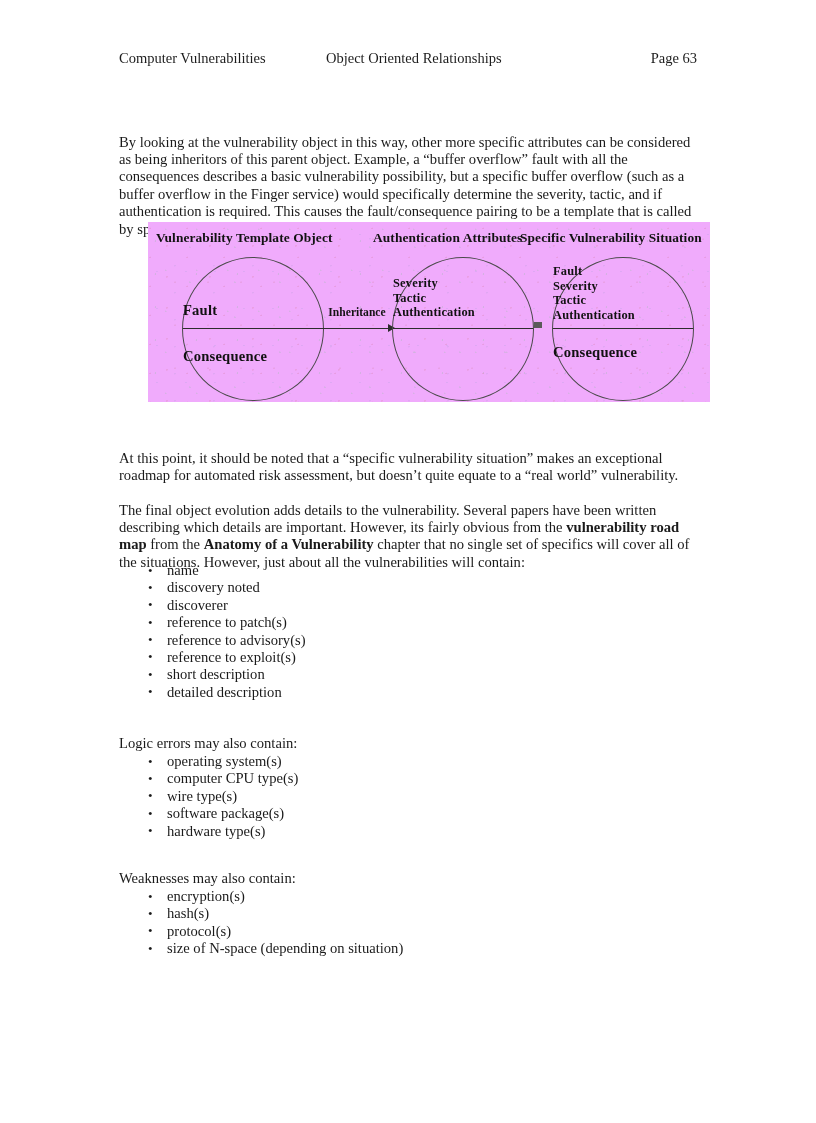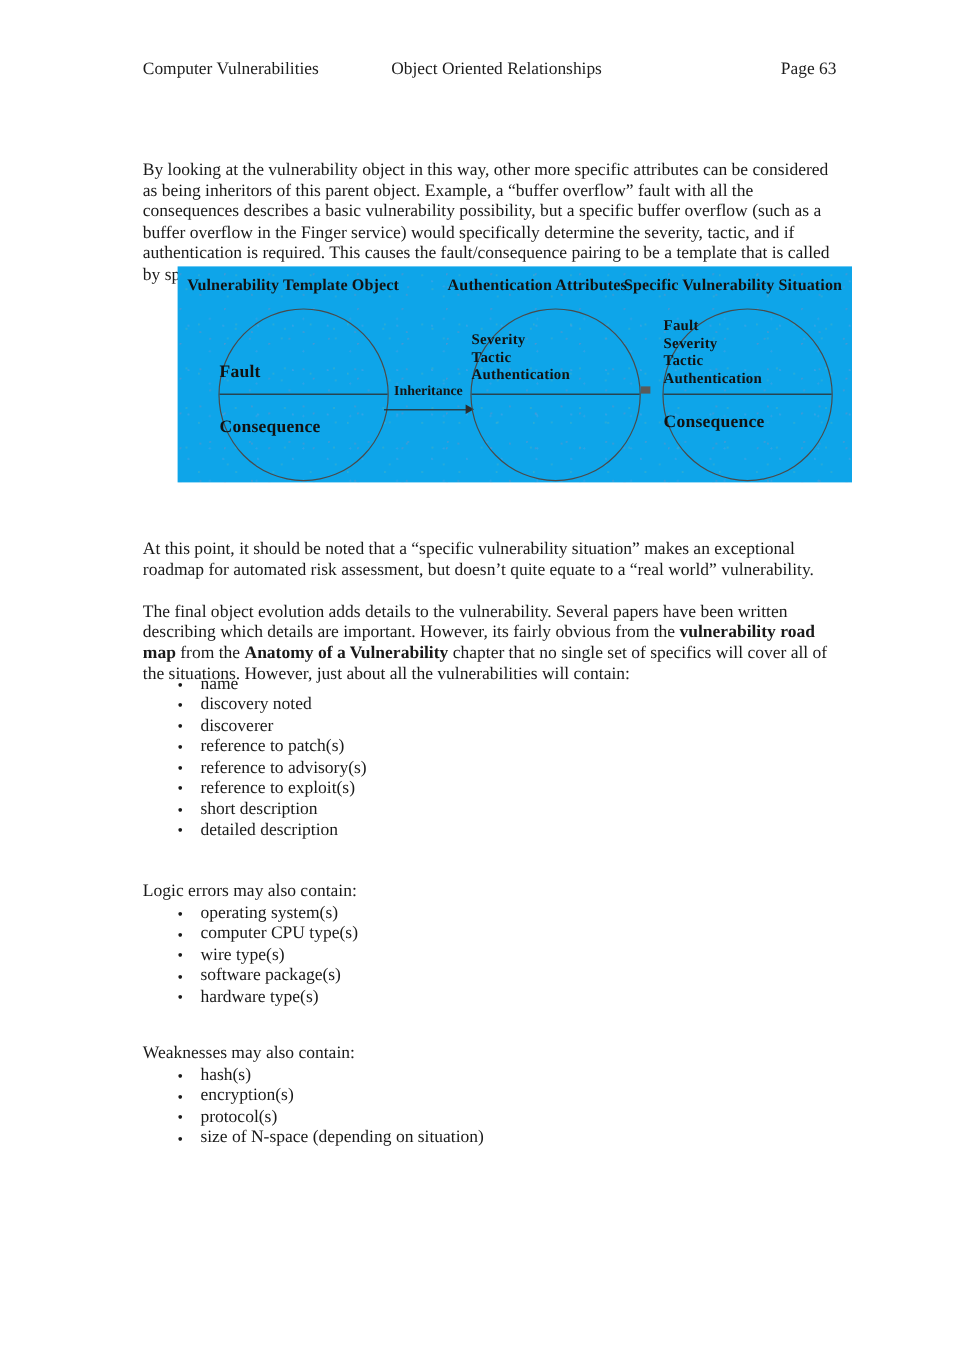--- a/index.html
+++ b/index.html
@@ -103,21 +103,21 @@
   .list-logic    { top: 753px; }
   .list-weakness { top: 888px; }
 
   
   .figure {
     position: absolute;
     left: 148px;
     top: 222px;
     width: 562px;
     height: 180px;
-    background: #0ea5e9;
+    background: #f0abfc;
   }
   
   .figure .speckle {
     position: absolute;
     inset: 0;
     pointer-events: none;
     opacity: 0.5;
     background-image:
       radial-gradient(circle at 6% 22%, rgba(210,120,160,.55) 0 0.7px, transparent 1px),
       radial-gradient(circle at 18% 58%, rgba(130,190,150,.5) 0 0.7px, transparent 1px),
@@ -222,21 +222,20 @@
     line-height: 17px;
   }
 
   
   .arrow-group {
     position: absolute;
     left: 170px;
     top: 84px;
     width: 78px;
     height: 34px;
-    margin-top: 13px;
   }
   .arrow-group .arrow-label {
     position: absolute;
     left: 0;
     top: 0;
     width: 78px;
     text-align: center;
     font-family: "Liberation Serif", "DejaVu Serif", serif;
     font-weight: bold;
     font-size: 11.6px;
@@ -345,19 +344,19 @@
   <ul class="bullets list-logic">
     <li>operating system(s)</li>
     <li>computer CPU type(s)</li>
     <li>wire type(s)</li>
     <li>software package(s)</li>
     <li>hardware type(s)</li>
   </ul>
 
   <p class="body-block p-weak">Weaknesses may also contain:</p>
   <ul class="bullets list-weakness">
+    <li>encryption(s)</li>
     <li>hash(s)</li>
-    <li>encryption(s)</li>
     <li>protocol(s)</li>
     <li>size of N-space (depending on situation)</li>
   </ul>
 
 </div>
 
 </body></html>

